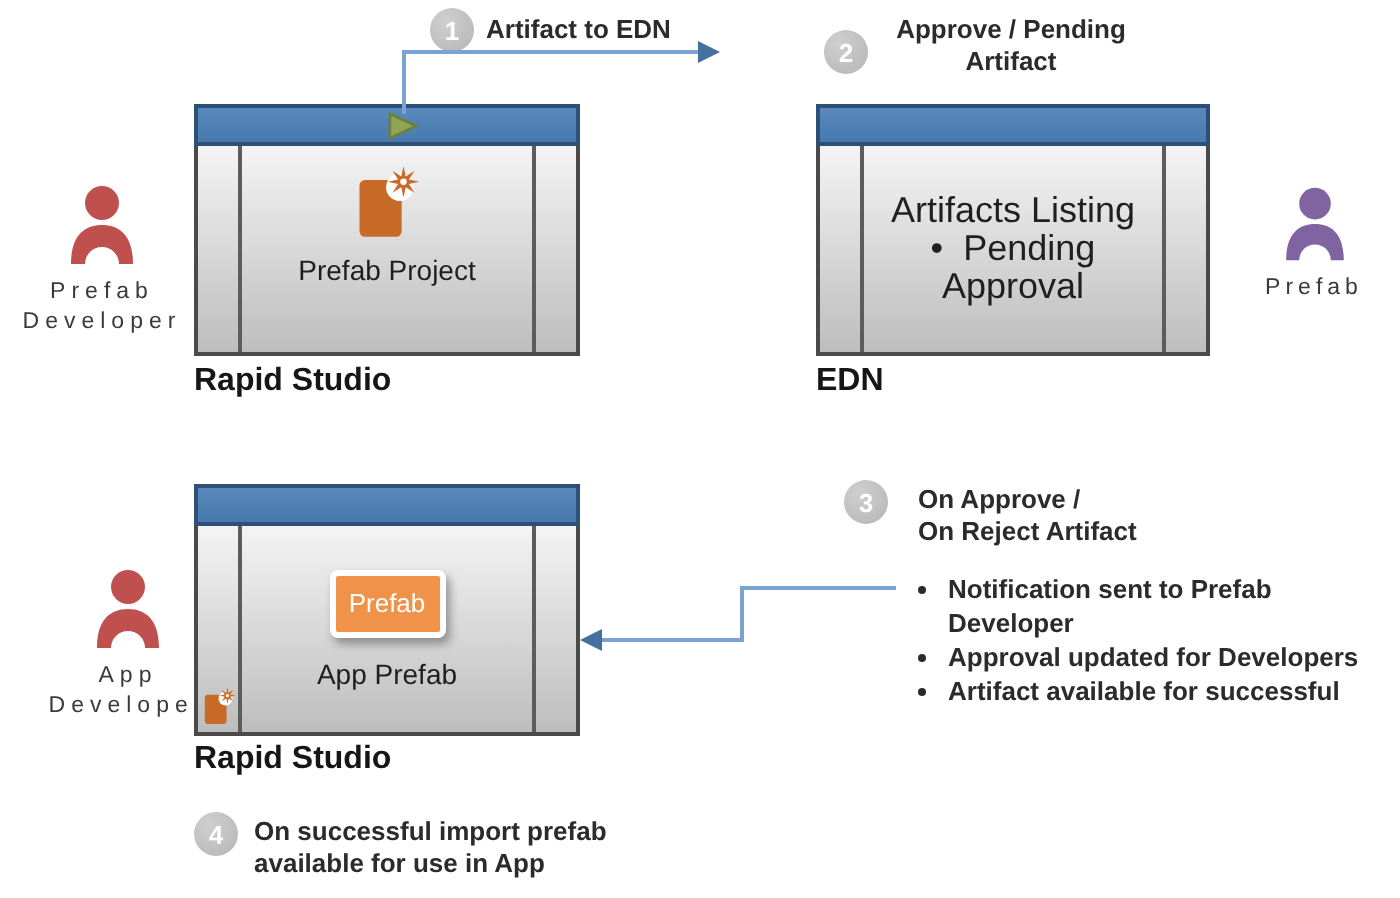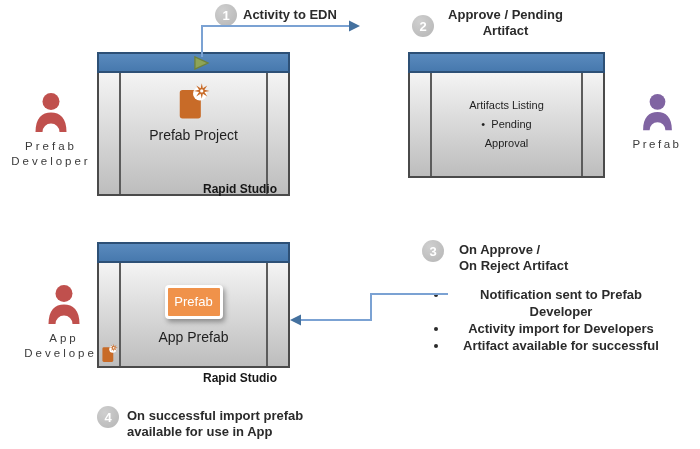--- a/index.html
+++ b/index.html
@@ -26,51 +26,51 @@
     border:2px solid #4A4A4A; border-top:none;
   }
   .divider { position:absolute; top:0; bottom:0; width:2px; background:#5C5C5C; }
   .divider.left  { left:20px; }
   .divider.right { right:20px; }
   .wcontent {
     position:absolute; left:22px; right:22px; top:0; bottom:0;
     display:flex; flex-direction:column; align-items:center; text-align:center;
   }
   .content-text { font-size:14px; color:#1F1F1F; }
-  .caption { position:absolute; z-index:2; font-size:12px; font-weight:600; color:#161616; text-align:right; }
+  .caption { position:absolute; z-index:2; font-size:16px; font-weight:600; color:#161616; text-align:left; }
 
   
   .w1-content { padding-top:8px; }
   .w1-content .content-text { margin-top:6px; }
   .doc-lg { width:33px; height:40px; }
   .doc-sm { position:absolute; left:2px; bottom:3px; width:17px; height:20px; }
 
   
-  .w2-content { justify-content:center; font-size:11px; line-height:19px; color:#1F1F1F; }
+  .w2-content { justify-content:center; font-size:18px; line-height:19px; color:#1F1F1F; }
 
   
   .w3-content { justify-content:center; gap:10px; }
   .prefab-btn {
     width:52px; height:28px; background:#F0924A; border:3px solid #FFFFFF; border-radius:4px;
     box-shadow:2px 3px 5px rgba(0,0,0,0.35);
     color:#FFFFFF; font-size:13px; display:flex; align-items:center; justify-content:center;
   }
 
   
   .step-circle {
     position:absolute; z-index:3; width:22px; height:22px; border-radius:50%;
     background:radial-gradient(circle at 35% 30%, #CFCFCF, #B5B5B5);
     color:#FFFFFF; font-size:13px; font-weight:700;
     display:flex; align-items:center; justify-content:center;
   }
   .step-text { position:absolute; z-index:3; font-size:13px; font-weight:600; line-height:16px; color:#2B2B2B; }
   .step-text.centered { text-align:center; }
 
   
-  .bullets { position:absolute; left:427px; top:286px; width:224px; margin:0; padding:0 0 0 22px; z-index:3;text-align:center; }
+  .bullets { position:absolute; left:452px; top:286px; width:224px; margin:0; padding:0 0 0 22px; z-index:3; }
   .bullets li { font-size:13px; font-weight:600; line-height:17px; color:#2B2B2B; margin:0; }
 
   
   .actor { position:absolute; z-index:2; display:flex; flex-direction:column; align-items:center; }
   .actor-label {
     margin-top:5px; font-size:11.5px; letter-spacing:3px; line-height:15px;
     color:#3A3A3A; text-align:center; white-space:pre-line;
   }
   .person { width:38px; height:42px; }
   .person.red { fill:#C0504D; }
@@ -128,21 +128,21 @@
   </div>
 
   <div class="actor" style="left:18px; top:284px; width:92px;">
     <svg class="person red">
         <use href="#sym-person"></use>
       </svg>
     <div class="actor-label">App
 Developer</div>
   </div>
 
-  <div class="window" style="left:97px; top:52px; width:193px; height:144px;">
+  <div class="window" style="left:97px; top:52px; width:193px; height:126px;">
     <div class="titlebar">
       <svg class="play">
           <use href="#sym-play"></use>
         </svg>
     </div>
     <div class="wbody">
       <div class="divider left"></div>
       <div class="divider right"></div>
       <div class="wcontent w1-content">
         <svg class="doc-lg">
@@ -157,51 +157,52 @@
   <div class="window" style="left:408px; top:52px; width:197px; height:126px;">
     <div class="titlebar"></div>
     <div class="wbody">
       <div class="divider left"></div>
       <div class="divider right"></div>
       <div class="wcontent w2-content ml">Artifacts Listing
 •&nbsp;&nbsp;Pending
 Approval</div>
     </div>
   </div>
+  <div class="caption" style="left:408px; top:182px; width:188px;">EDN</div>
 
   <div class="window" style="left:97px; top:242px; width:193px; height:126px;">
     <div class="titlebar"></div>
     <div class="wbody">
       <div class="divider left"></div>
       <div class="divider right"></div>
       <svg class="doc-sm">
           <use href="#sym-doc-star"></use>
         </svg>
       <div class="wcontent w3-content">
         <div class="prefab-btn">Prefab</div>
         <div class="content-text">App Prefab</div>
       </div>
     </div>
   </div>
   <div class="caption" style="left:97px; top:371px; width:180px;">Rapid Studio</div>
 
   <div class="step-circle" style="left:215px; top:4px;">1</div>
-  <div class="step-text" style="left:243px; top:7px;">Activity to EDN</div>
+  <div class="step-text" style="left:243px; top:7px;">Artifact to EDN</div>
 
   <div class="step-circle" style="left:412px; top:15px;">2</div>
   <div class="step-text centered ml" style="left:443px; top:7px; width:125px;">Approve / Pending
 Artifact</div>
 
   <div class="step-circle" style="left:422px; top:240px;">3</div>
   <div class="step-text ml" style="left:459px; top:242px;">On Approve /
 On Reject Artifact</div>
 
   <ul class="bullets">
     <li>Notification sent to Prefab Developer</li>
-    <li>Activity import for Developers</li>
+    <li>Approval updated for Developers</li>
     <li>Artifact available for successful</li>
   </ul>
 
   <div class="step-circle" style="left:97px; top:406px;">4</div>
   <div class="step-text ml" style="left:127px; top:408px;">On successful import prefab
 available for use in App</div>
 
 </div>
 
 </body></html>

